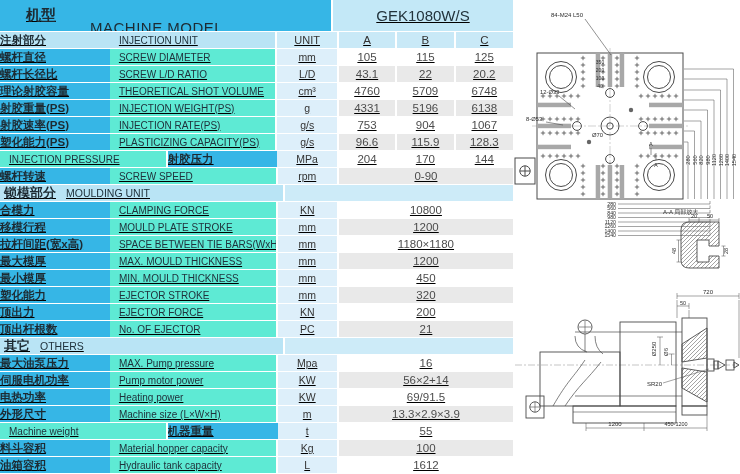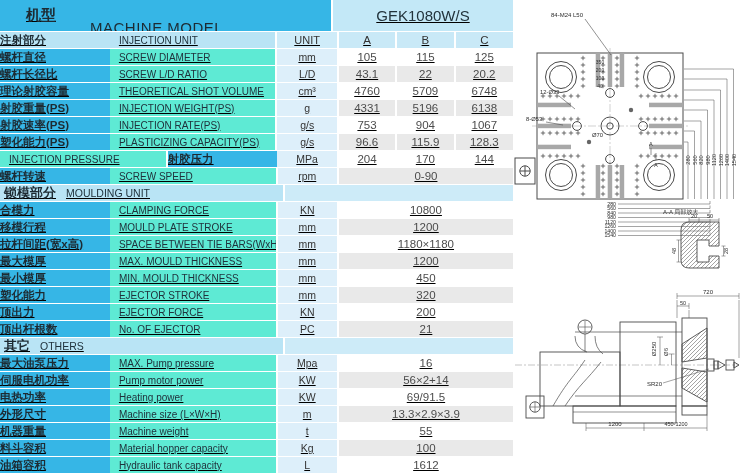--- a/index.html
+++ b/index.html
@@ -192,22 +192,22 @@
         <div class="cell c-unit">KW</div>
         <div class="cell c-span bg0">69/91.5</div>
       </div>
       <div class="trow">
         <div class="cell c-zh">外形尺寸</div>
         <div class="cell c-en">Machine size (L×W×H)</div>
         <div class="cell c-unit">m</div>
         <div class="cell c-span bg1">13.3×2.9×3.9</div>
       </div>
       <div class="trow">
+        <div class="cell c-en">Machine weight</div>
         <div class="cell c-zh">机器重量</div>
-        <div class="cell c-en">Machine weight</div>
         <div class="cell c-unit">t</div>
         <div class="cell c-span bg0">55</div>
       </div>
       <div class="trow">
         <div class="cell c-zh">料斗容积</div>
         <div class="cell c-en">Material hopper capacity</div>
         <div class="cell c-unit">Kg</div>
         <div class="cell c-span bg1">100</div>
       </div>
       <div class="trow">

